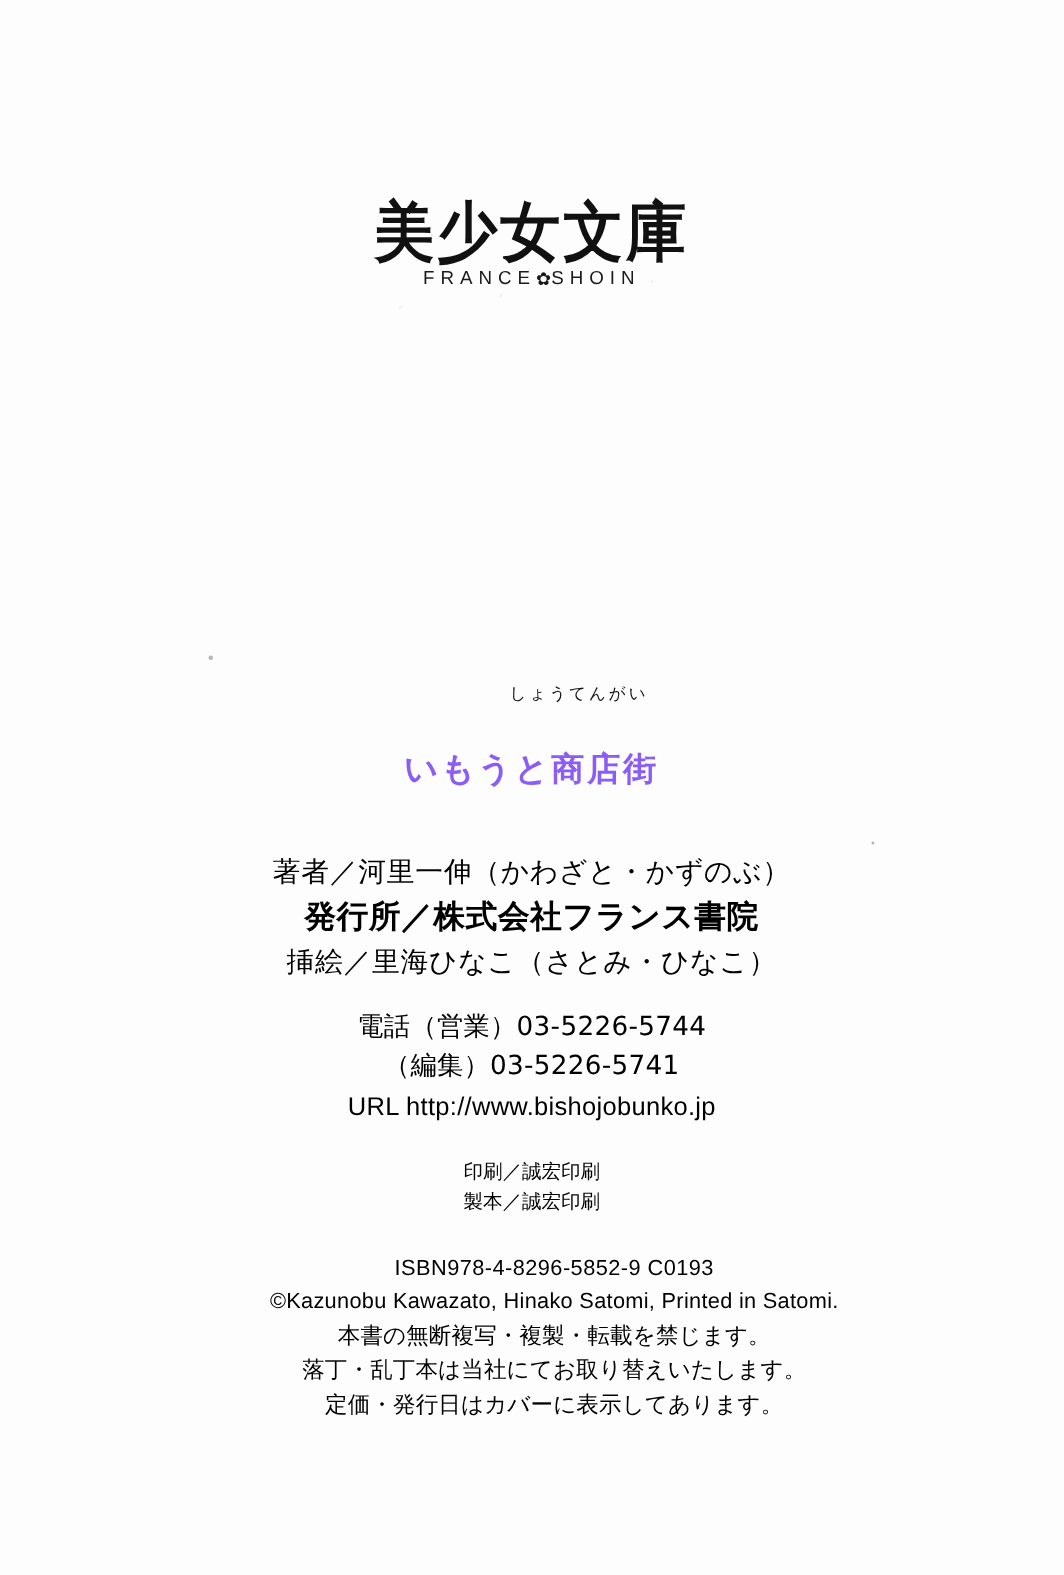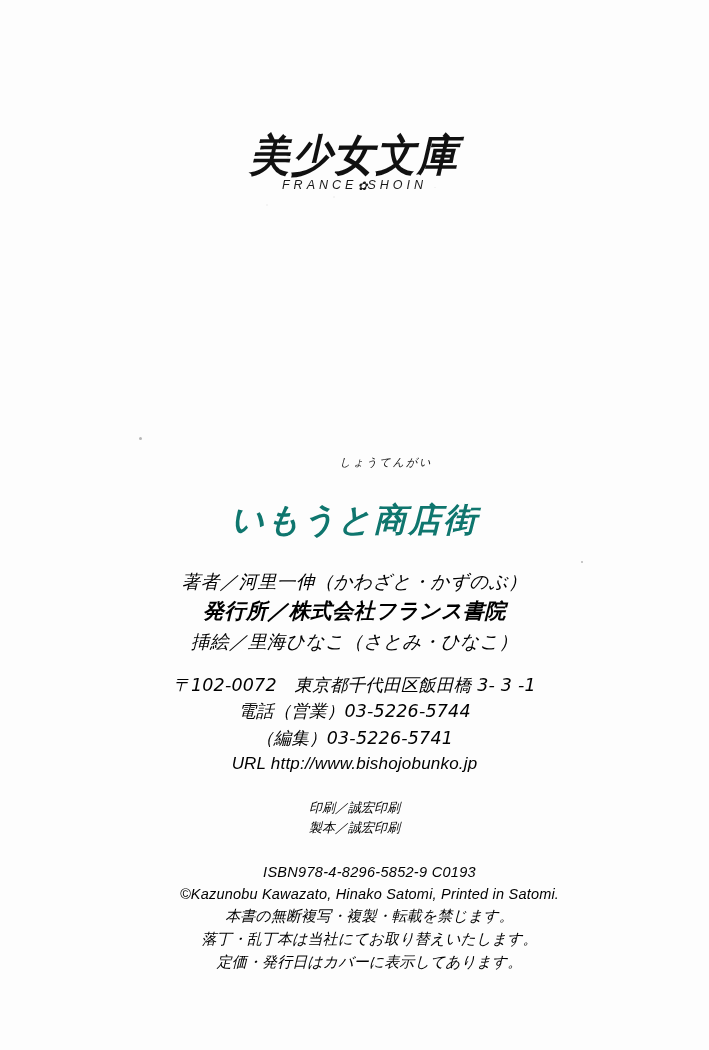--- a/index.html
+++ b/index.html
@@ -14,21 +14,20 @@
     font-family: "Liberation Sans", sans-serif;
     color: #000000;
     overflow: hidden;
   }
 
   .page {
     position: relative;
     width: 709px;
     height: 1050px;
     background: #fdfdfd;
-    font-style: italic;
   }
 
   
   .logo-block {
     position: absolute;
     top: 128px;
     left: 0;
     width: 709px;
     text-align: center;
   }
@@ -93,23 +92,23 @@
     font-size: 11px;
     letter-spacing: 2px;
     color: #111;
     margin-bottom: 1px;
     padding-left: 40px;
     margin-left: 23px;
   }
   .title-main {
     font-family: "DejaVu Sans", sans-serif;
     font-weight: bold;
-    font-size: 33px;
+    font-size: 22px;
     letter-spacing: 2px;
-    color: #0f766e;
+    color: #8b5cf6;
     margin-top: 28px;
   }
 
   
   .colophon {
     position: absolute;
     top: 568px;
     left: 0;
     width: 709px;
     text-align: center;
@@ -205,21 +204,20 @@
 
   <div class="colophon">
 
     <div class="group credits">
       <div class="line">著者／河里一伸（かわざと・かずのぶ）</div>
       <div class="line pub-strong">発行所／株式会社フランス書院</div>
       <div class="line">挿絵／里海ひなこ（さとみ・ひなこ）</div>
     </div>
 
     <div class="group address">
-      <div class="line">〒102-0072　東京都千代田区飯田橋 3- 3 -1</div>
       <div class="line">電話（営業）03-5226-5744</div>
       <div class="line">（編集）03-5226-5741</div>
       <div class="line url">URL http://www.bishojobunko.jp</div>
     </div>
 
     <div class="group printing">
       <div class="line">印刷／誠宏印刷</div>
       <div class="line">製本／誠宏印刷</div>
     </div>
 

